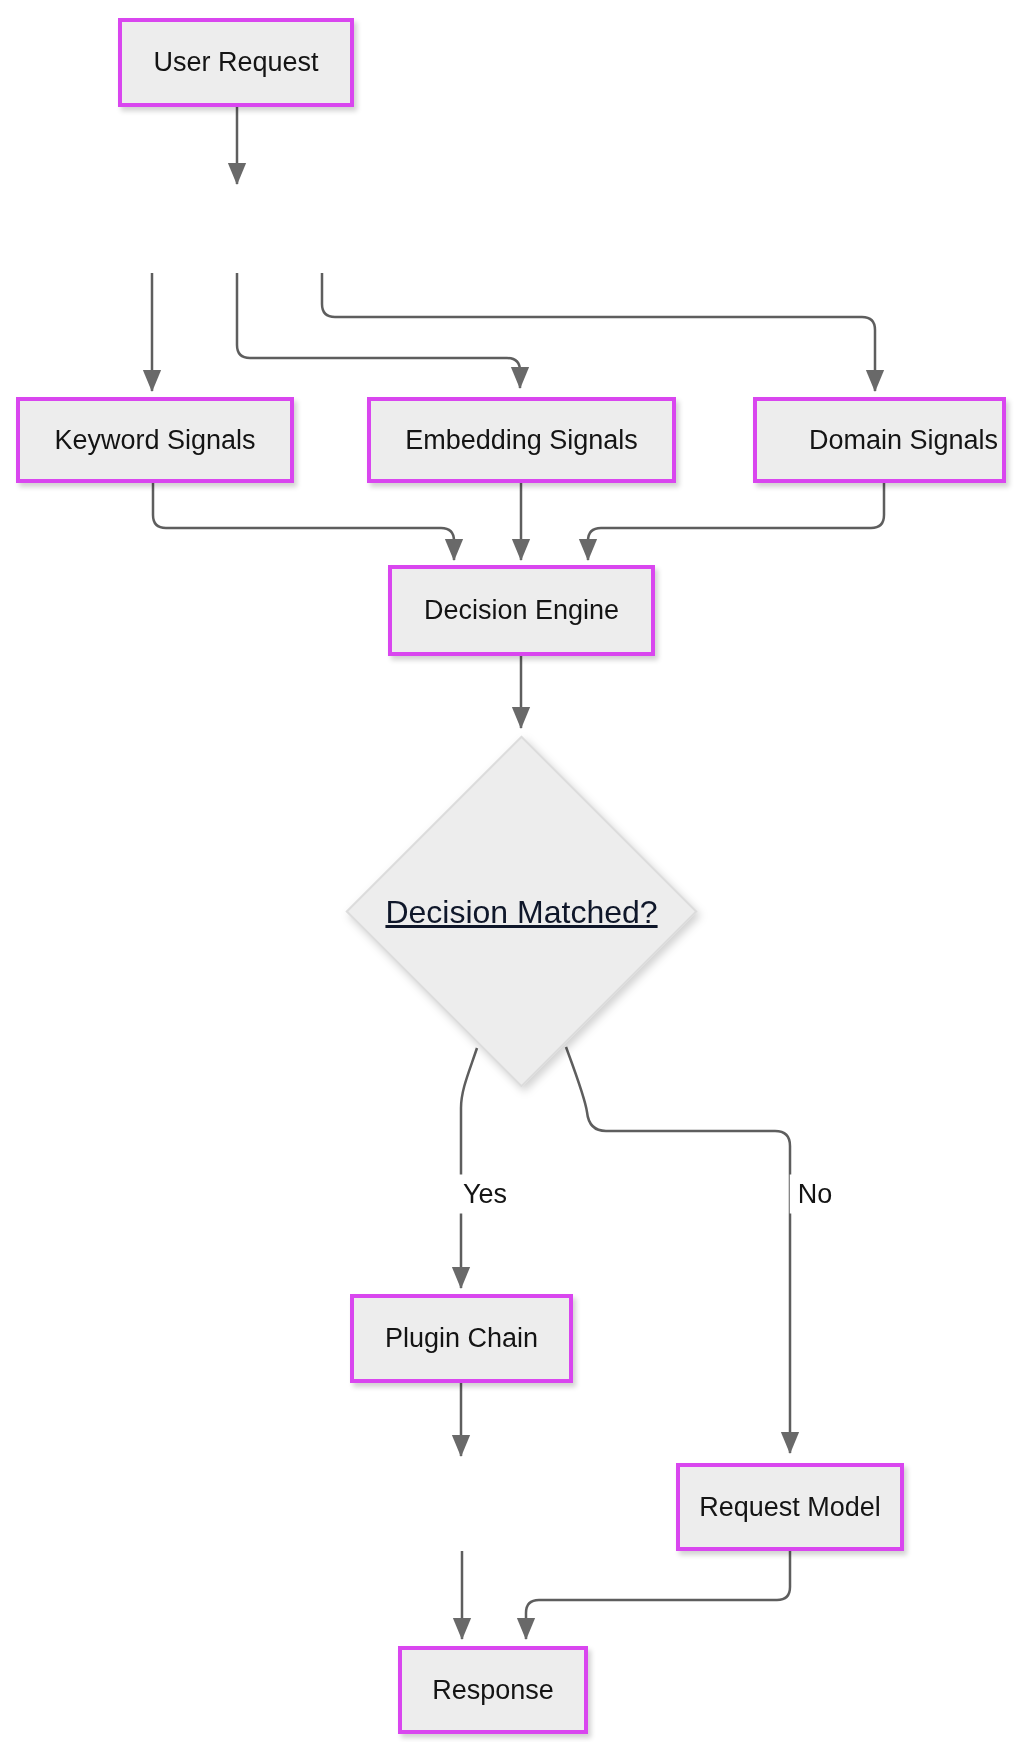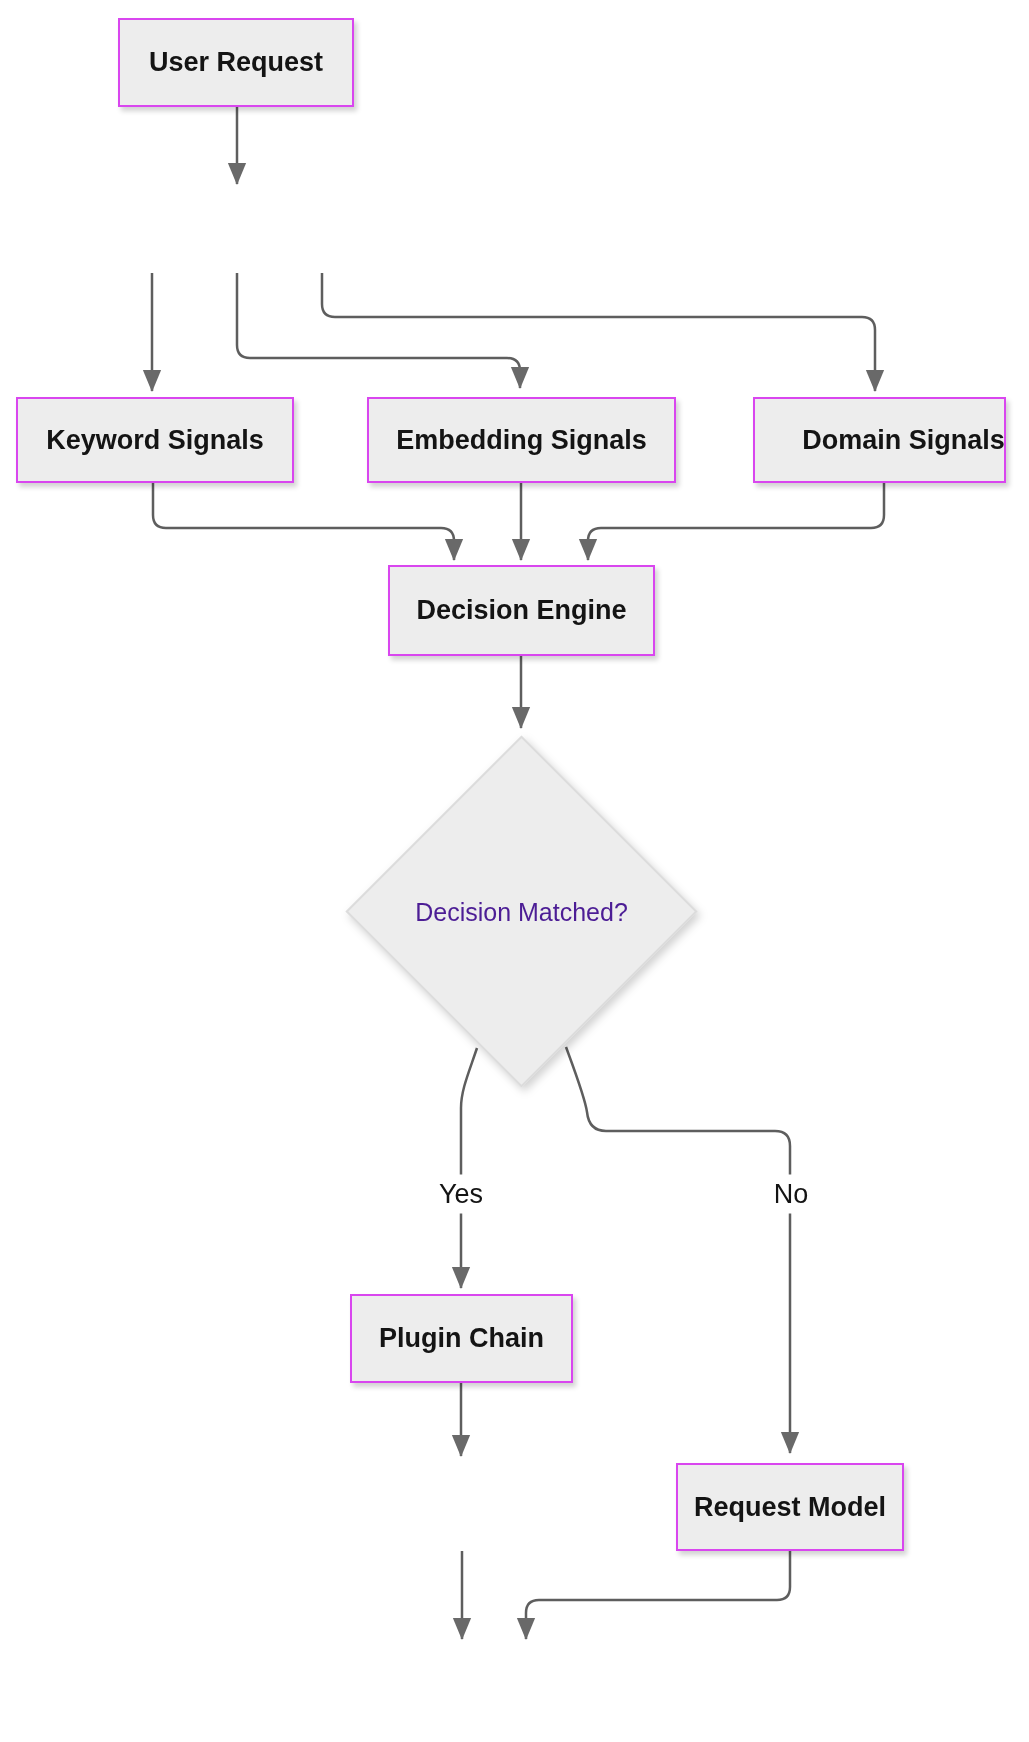--- a/index.html
+++ b/index.html
@@ -18,64 +18,65 @@
   #edge-layer {
     position: absolute;
     left: 0; top: 0;
     width: 1029px; height: 1742px;
     z-index: 1;
   }
   .node {
     position: absolute;
     z-index: 2;
     background: #ededed;
-    border: 2px solid #d946ef;
+    border: 4px solid #d946ef;
     box-shadow: 3px 4px 5px rgba(0,0,0,0.18);
     display: flex;
     align-items: center;
     justify-content: center;
     box-sizing: border-box;
     font-size: 27px;
     color: #141414;
     text-align: center;
     white-space: nowrap;
-    font-weight: bold;
   }
   .diamond-wrap {
     position: absolute;
     z-index: 2;
     filter: drop-shadow(3px 4px 4px rgba(0,0,0,0.18));
   }
   .diamond-shape {
     width: 249px;
     height: 249px;
     background: #ededed;
     border: 2px solid #dcdcdc;
     box-sizing: border-box;
     transform: rotate(45deg);
   }
   .diamond-label {
     position: absolute;
     z-index: 3;
     display: flex;
     align-items: center;
     justify-content: center;
-    font-size: 25px;
-    color: #4c1d95;
+    font-size: 32px;
+    color: #0f172a;
     white-space: nowrap;
+    text-decoration: underline;
   }
   .edge-label {
     position: absolute;
     z-index: 3;
     background: #ffffff;
     padding: 4px 8px;
     font-size: 27px;
     color: #141414;
     transform: translate(-50%, -50%);
     white-space: nowrap;
+    margin-left: 24px;
   }
   .edge-path {
     fill: none;
     stroke: #5e5e5e;
     stroke-width: 2.5px;
   }
 </style>
 </head>
 <body>
 
@@ -129,18 +130,19 @@
   <div class="diamond-wrap" style="left:397px; top:787px;">
     <div class="diamond-shape"></div>
   </div>
   <div class="diamond-label" style="left:396px; top:892px; width:251px; height:40px;">Decision Matched?</div>
 
   <div class="node" style="left:350px; top:1294px; width:223px; height:89px;">Plugin Chain</div>
 
 
   <div class="node" style="left:676px; top:1463px; width:228px; height:88px;">Request Model</div>
 
+  <div class="node" style="left:398px; top:1646px; width:190px; height:88px;">Response</div>
 
   <div class="edge-label" style="left:461px; top:1194px;">Yes</div>
 
   <div class="edge-label" style="left:791px; top:1194px;">No</div>
 
 </div>
 
 </body></html>

